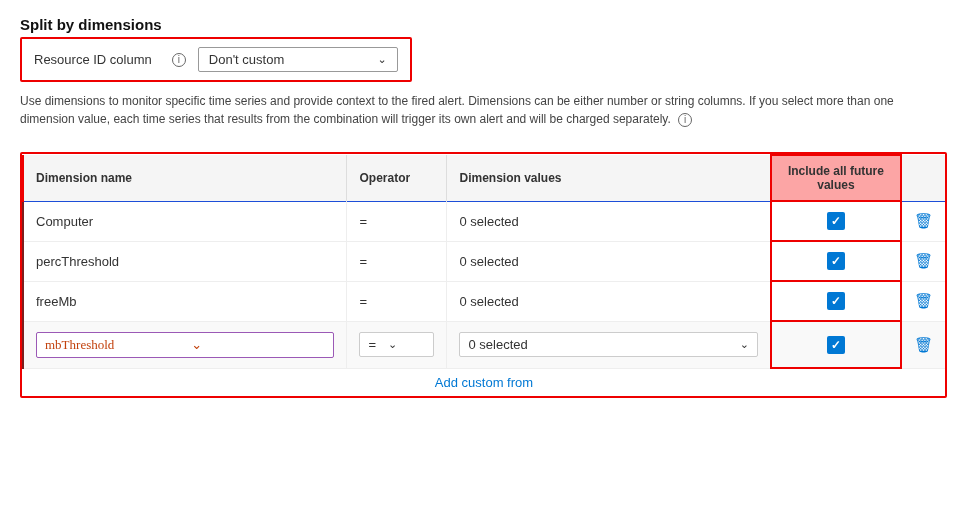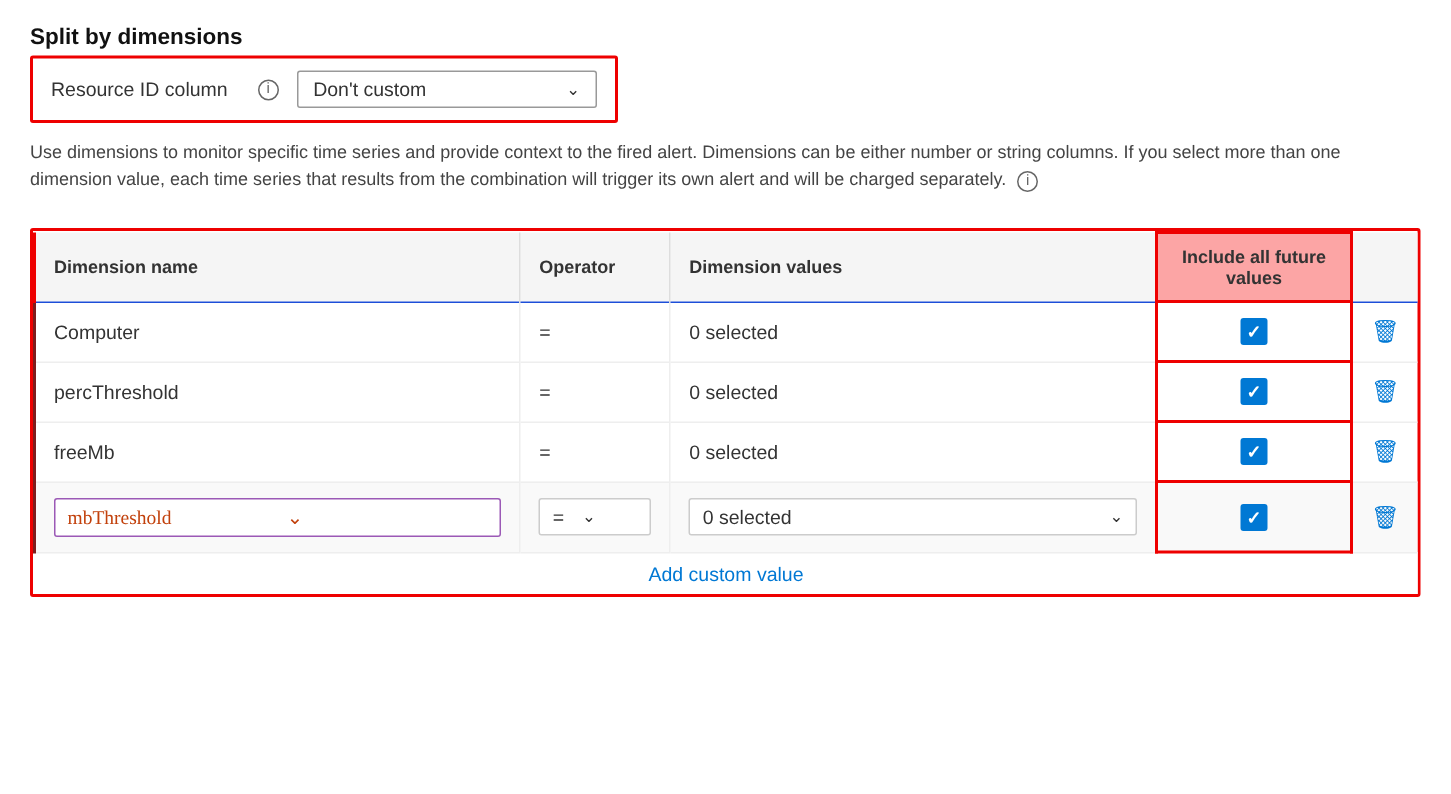--- a/index.html
+++ b/index.html
@@ -296,21 +296,21 @@
   </td>
   <td class="include-cell">
     <span class="checkbox-blue"></span>
   </td>
   <td class="delete-cell">
     <span class="delete-icon">🗑</span>
   </td>
 </tr>
         <tr class="add-custom-row">
   <td colspan="5">
-    <a class="add-custom-link">Add custom value</a>
+    <a class="add-custom-link">Add custom from</a>
   </td>
 </tr>
       </tbody>
   </table>
 </div>
 
 
 
 
 </body></html>

